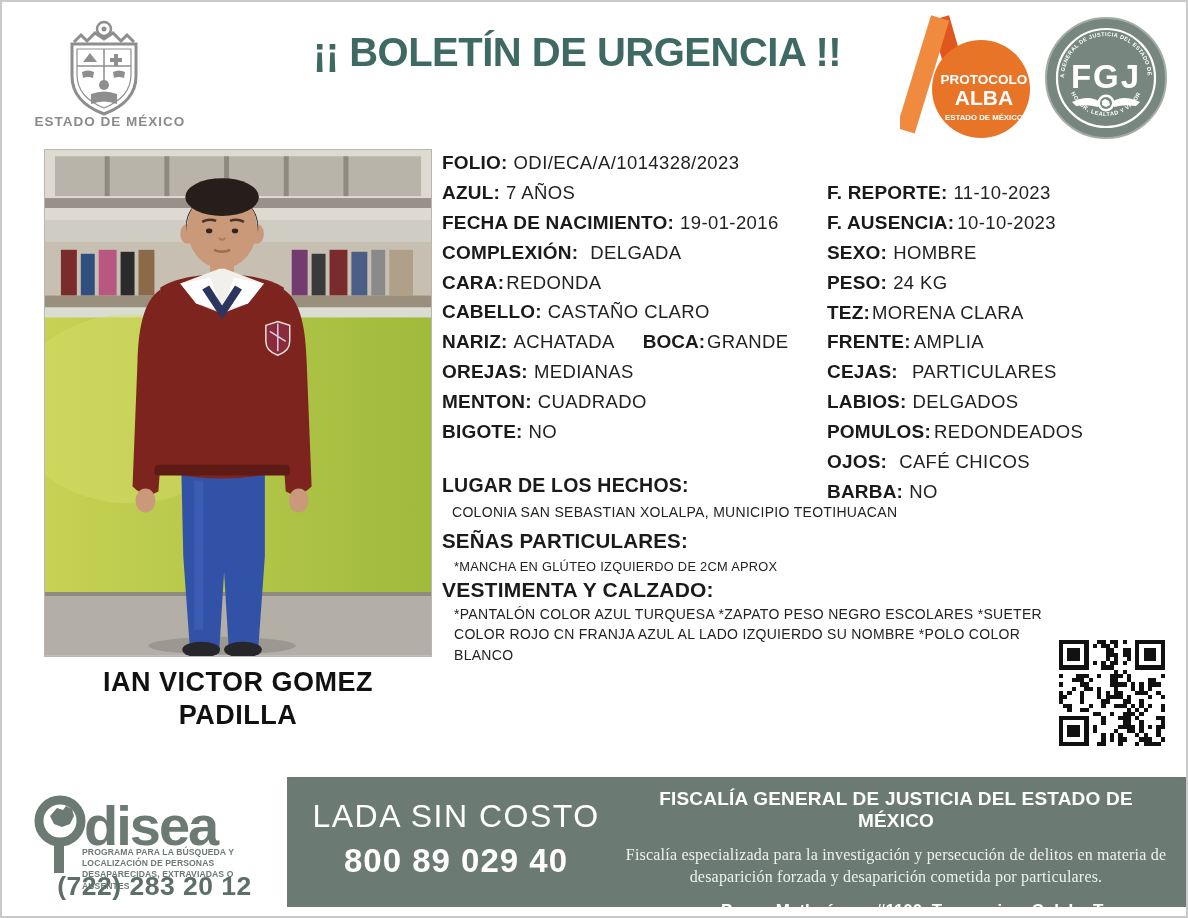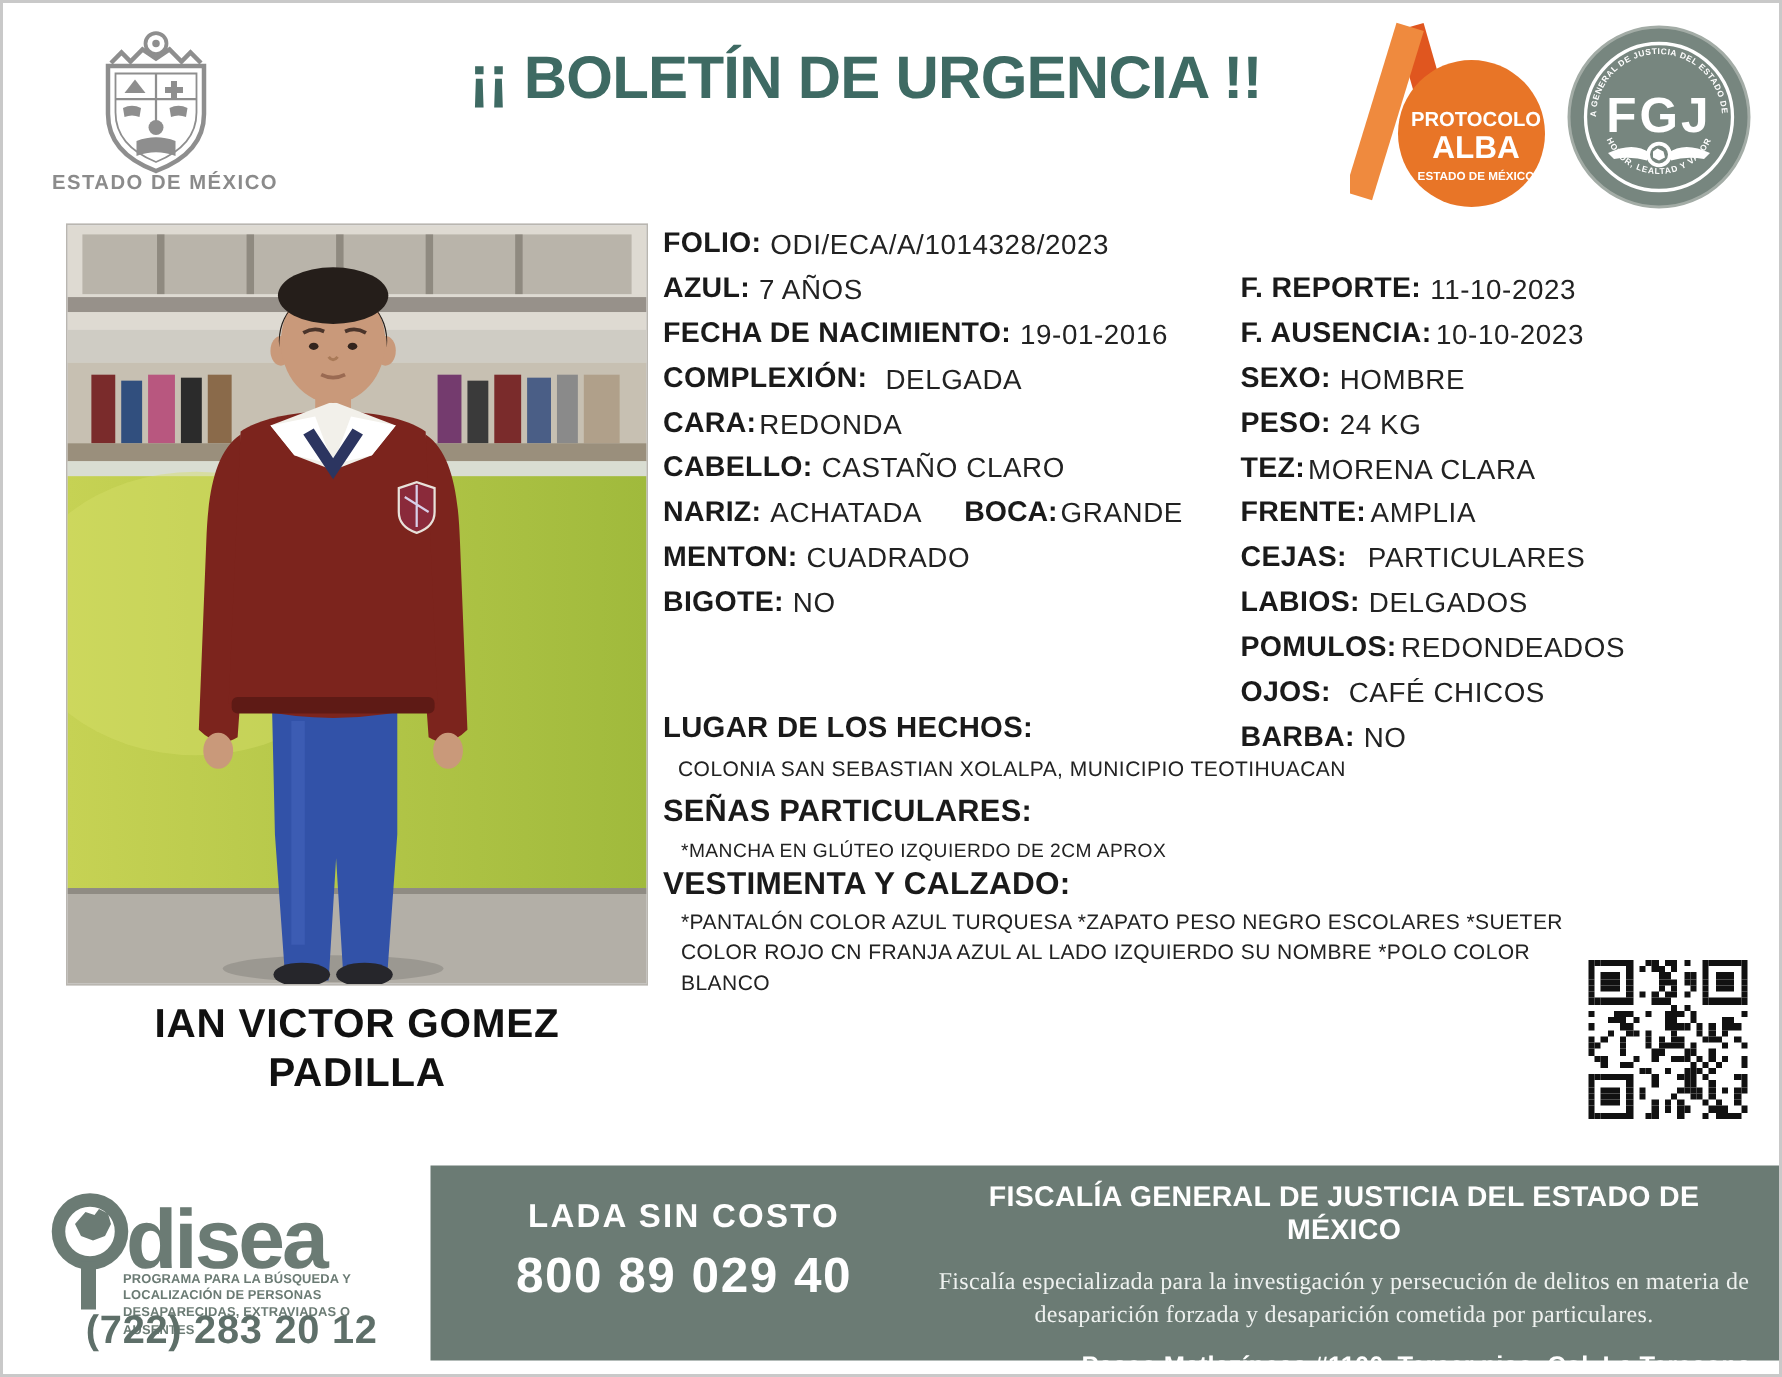--- a/index.html
+++ b/index.html
@@ -38,21 +38,21 @@
   #sec-vestimenta-label{left:440px;top:576px;font-size:21px;}
   #sec-vestimenta-detail{left:452px;top:602px;width:592px;}
   
   #qr-code{left:1057px;top:638px;width:106px;height:106px;}
   #qr-code .qrow{display:flex;}
   #qr-code .m{width:4.24px;height:4.24px;}
   #qr-code .b{background:#111;}
   
   #footer-bar{left:285px;top:775px;width:901px;height:130px;background:#6b7b74;}
   #lada-block{left:308px;top:796px;width:292px;text-align:center;color:#fff;}
-  #lada-line1{font-size:22px;font-weight:700;letter-spacing:1.5px;text-align:center;}
+  #lada-line1{font-size:32px;font-weight:400;letter-spacing:1.5px;text-align:center;}
   #lada-line2{font-size:33px;font-weight:700;letter-spacing:1px;margin-top:7px;}
   #fgj-footer{left:618px;top:786px;width:552px;color:#fff;}
   #fgj-footer-title{font-size:19px;font-weight:700;text-align:center;letter-spacing:.2px;}
   #fgj-footer-desc{font-size:16px;text-align:center;margin-top:12px;line-height:1.35;color:#eef1ef;letter-spacing:.2px;font-family:Liberation Serif, serif;}
   #fgj-footer-addr{font-size:17px;font-weight:700;text-align:right;margin-top:13px;line-height:1.3;}
   #odisea-program{left:80px;top:845px;width:192px;font-size:8.6px;font-weight:700;
     color:#6b7b74;line-height:1.3;letter-spacing:.1px;}
   #odisea-phone{left:30px;top:869px;width:245px;text-align:center;
     font-size:26.5px;font-weight:700;color:#5e6f69;letter-spacing:.5px;}
 </style>
@@ -221,20 +221,24 @@
       <span class="lbl">CABELLO:</span>
       <span class="val">CASTAÑO CLARO</span>
     </div>
     <div class="row">
       <span class="lbl">NARIZ:</span>
       <span class="val">ACHATADA</span>
       <span class="lbl2">BOCA:</span>
       <span class="val" style="margin-left:2px">GRANDE</span>
     </div>
     <div class="row">
+      <span class="lbl">OREJAS:</span>
+      <span class="val">MEDIANAS</span>
+    </div>
+    <div class="row">
       <span class="lbl">MENTON:</span>
       <span class="val">CUADRADO</span>
     </div>
     <div class="row">
       <span class="lbl">BIGOTE:</span>
       <span class="val">NO</span>
     </div>
   </div>
 
   <div class="col" id="col-right">

